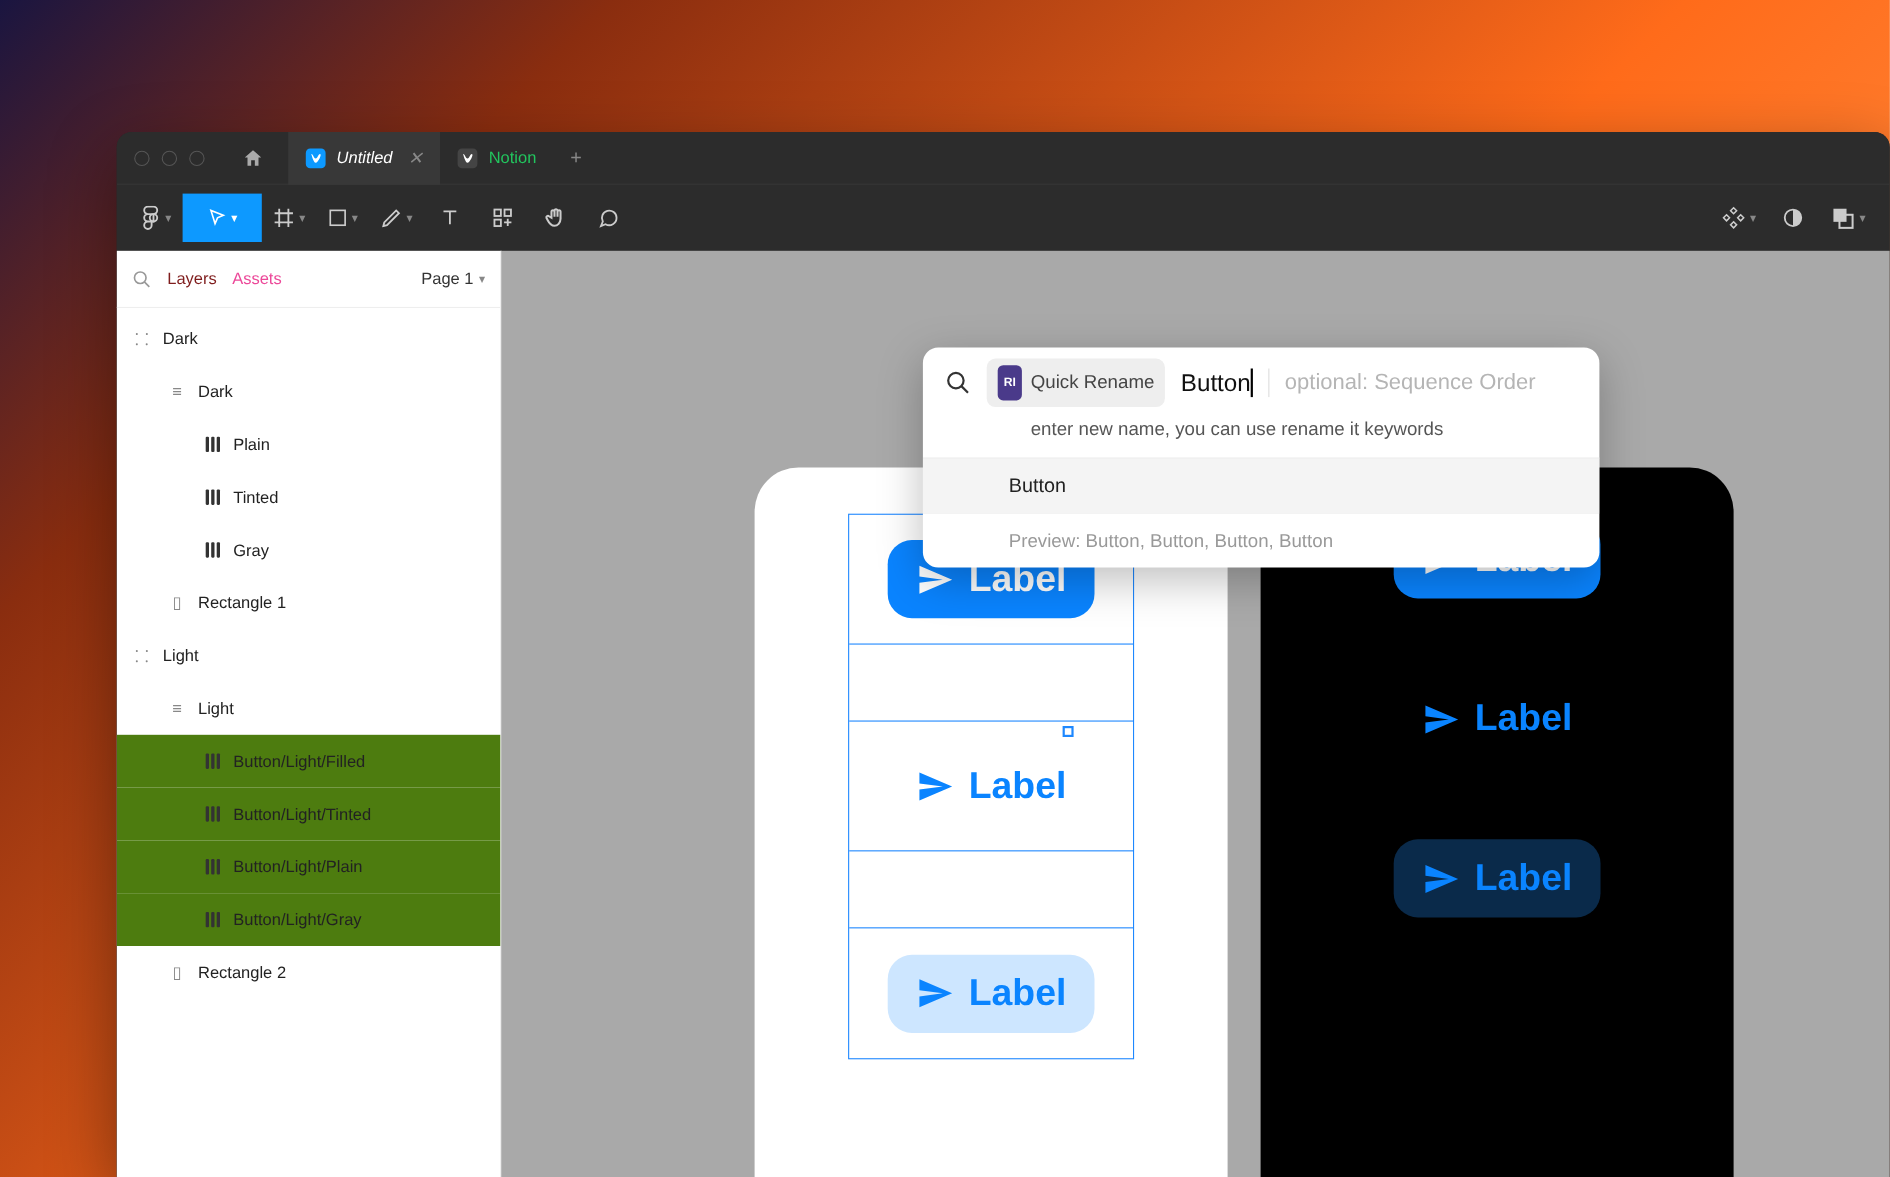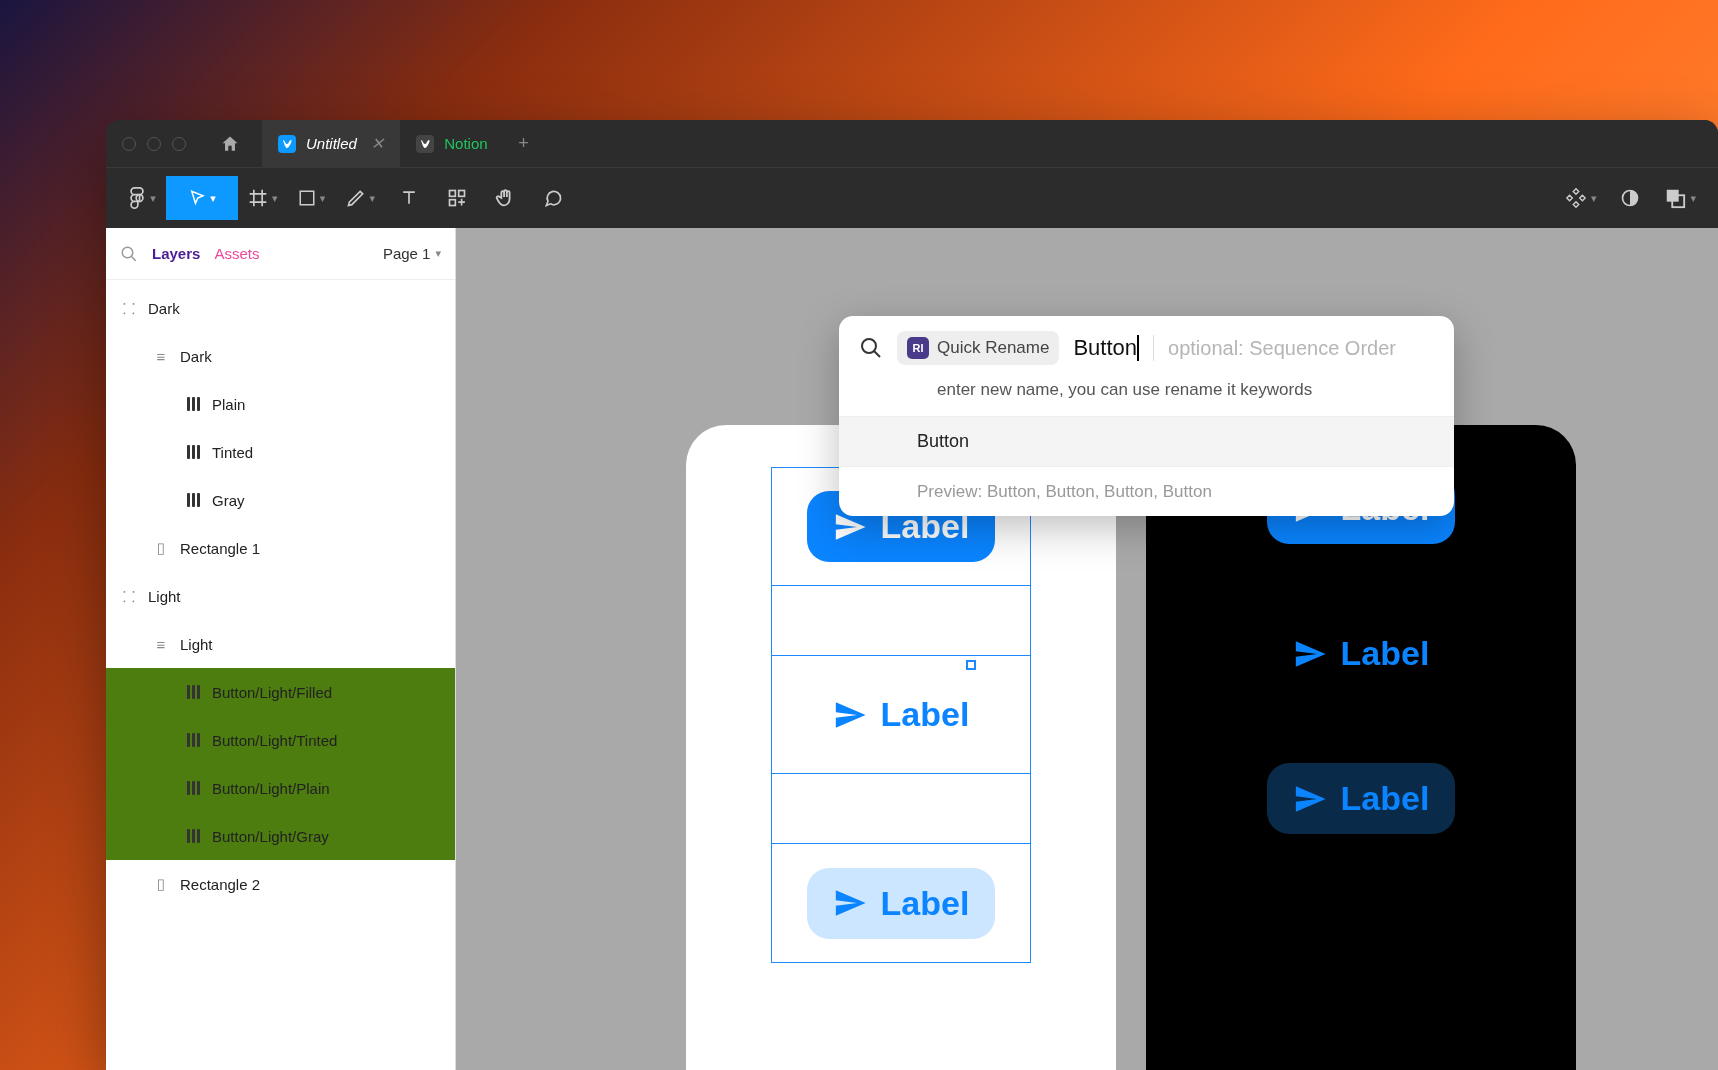--- a/index.html
+++ b/index.html
@@ -17,21 +17,21 @@
     .tab-add { width: 40px; display:flex; align-items:center; justify-content:center; color:#888; font-size:18px; }
     .toolbar { height: 60px; background: #2c2c2c; display: flex; align-items: center; padding: 0 12px; }
     .toolbar-left { display: flex; align-items: center; gap: 0; }
     .tool-btn { min-width: 48px; height: 44px; display: flex; align-items: center; justify-content: center; color: #ccc; padding: 0 10px; gap: 4px; border-radius: 0; }
     .tool-btn.selected { background: #0d99ff; color: #fff; width: 72px; }
     .toolbar-right { margin-left: auto; display:flex; align-items:center; gap:0; }
     .main-area { display: flex; height: calc(100% - 108px); }
     .sidebar { width: 350px; background: #fff; border-right: 1px solid #ddd; display: flex; flex-direction: column; }
     .sidebar-head { height: 52px; display: flex; align-items: center; padding: 0 14px; border-bottom: 1px solid #eee; gap: 14px; }
     .sidebar-head .tabname { color: #ec4899; font-size: 15px; }
-    .sidebar-head .tabname.active { color: #4c1d95; font-weight: 700; }
+    .sidebar-head .tabname.active { color: #7f1d1d; font-weight: 400; }
     .page-sel { margin-left: auto; color: #333; font-size: 15px; display:flex; align-items:center; gap:5px;}
     .layer-list { flex: 1; overflow: auto; padding-top: 4px; font-size: 15px; }
     .layer-row { height: 48px; display: flex; align-items: center; padding-left: 14px; gap: 10px; color: #222; }
     .layer-row.depth1 { padding-left: 46px; }
     .layer-row.depth2 { padding-left: 78px; }
     .layer-row.selected { background: #4d7c0f; }
     .layer-icon { width: 18px; display: flex; justify-content: center; color: #888; }
     .variant-icon { display:flex; gap:2px;}
     .variant-icon span{width:3px; height:14px; background:#333; border-radius:1px;}
     .layer-row.selected .variant-icon span{background:#333;}
@@ -48,21 +48,21 @@
     .btn-pill { border-radius: 22px; padding: 16px 26px; display:flex; align-items:center; gap:14px; font-size:34px; font-weight:600;}
     .btn-pill.filled{ background:#0a84ff; color:#fff;}
     .btn-pill.plain{ background:transparent; color:#0a84ff;}
     .btn-pill.tinted{ background:#cde6ff; color:#0a84ff;}
     .btn-pill.tinted-dark{ background:#0a2a4a; color:#0a84ff;}
     .send-icon{width:34px; height:34px;}
     
     .palette { position:absolute; left:383px; top:88px; width:615px; background:#fff; border-radius:14px; box-shadow: 0 12px 40px rgba(0,0,0,0.25); overflow:hidden; }
     .palette-search{ height:64px; display:flex; align-items:center; padding:0 20px; gap:14px; font-size:19px;}
     .palette-search .chip{ background:#eee; border-radius:8px; padding:6px 10px; display:flex; align-items:center; gap:8px; font-size:17px; color:#444;}
-    .chip-badge{width:22px; height:22px; background:#4a3a8a; border-radius:5px; color:#fff; font-size:11px; display:flex; align-items:center; justify-content:center; font-weight:700;}
+    .chip-badge{width:22px; height:32px; background:#4a3a8a; border-radius:5px; color:#fff; font-size:11px; display:flex; align-items:center; justify-content:center; font-weight:700;}
     .caret{width:2px; height:26px; background:#000; animation:blink 1s infinite;}
     @keyframes blink{50%{opacity:0;}}
     .palette-search .sep{ width:1px; height:26px; background:#ddd;}
     .palette-search .placeholder{color:#b5b5b5; font-size:20px;}
     .palette-hint{ padding: 0px 20px 16px 78px; color:#555; font-size:17px;margin-left:20px;}
     .palette-item{ height:50px; display:flex; align-items:center; padding:0 20px 0 78px; font-size:18px; color:#222; border-top:1px solid #eee;}
     .palette-item.hover{background:#f4f4f4;}
     .palette-preview{ height:50px; display:flex; align-items:center; padding:0 20px 0 78px; font-size:17px; color:#999; border-top:1px solid #eee;}
     .chev{font-size:11px; color:#888;}
     svg{display:block;}

